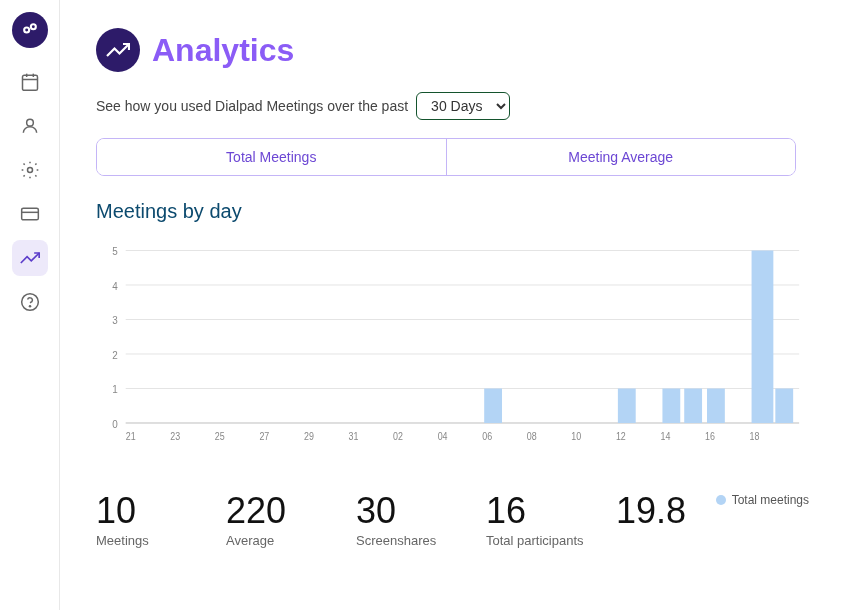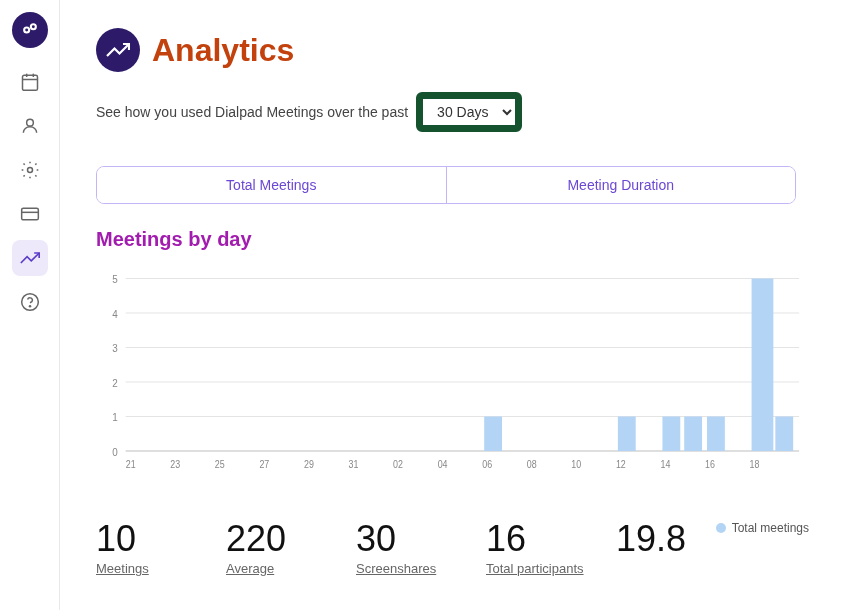--- a/index.html
+++ b/index.html
@@ -54,34 +54,34 @@
     .header-icon {
       width: 44px; height: 44px;
       background: #2d1b69;
       border-radius: 50%;
       display: flex; align-items: center; justify-content: center;
     }
     .header-icon svg { width: 24px; height: 24px; }
     .page-title {
       font-size: 32px;
       font-weight: 700;
-      color: #c2410c;
+      color: #8b5cf6;
     }
 
     
     .subtitle-row {
       display: flex;
       align-items: center;
       gap: 8px;
-      margin-bottom: 34px;
+      margin-bottom: 18px;
       font-size: 14px;
       color: #444;
     }
     .date-select {
-      border: 7px solid #14532d;
+      border: 1px solid #14532d;
       border-radius: 6px;
       padding: 4px 10px;
       font-size: 14px;
       color: #333;
       background: #fff;
       cursor: pointer;
       appearance: auto;
     }
 
     
@@ -106,22 +106,22 @@
     }
     .tab:last-child { border-right: none; }
     .tab.active {
       background: #fff;
       font-weight: 500;
     }
 
     
     .section-title {
       font-size: 20px;
-      font-weight: 700;
-      color: #a21caf;
+      font-weight: 400;
+      color: #0c4a6e;
       margin-bottom: 16px;
     }
 
     
     .chart-container {
       position: relative;
       width: 100%;
       height: 230px;
       margin-bottom: 24px;
     }
@@ -146,21 +146,20 @@
     }
     .stat-value {
       font-size: 36px;
       font-weight: 400;
       color: #111;
       line-height: 1;
     }
     .stat-label {
       font-size: 13px;
       color: #666;
-      text-decoration: underline;
     }
     .legend {
       position: absolute;
       right: 0;
       top: 0;
       display: flex;
       align-items: center;
       gap: 6px;
       font-size: 12px;
       color: #555;
@@ -244,21 +243,21 @@
     <span>See how you used Dialpad Meetings over the past</span>
     <select class="date-select">
       <option>30 Days</option>
       <option>7 Days</option>
       <option>90 Days</option>
     </select>
   </div>
 
   <div class="tabs">
     <button class="tab active">Total Meetings</button>
-    <button class="tab">Meeting Duration</button>
+    <button class="tab">Meeting Average</button>
   </div>
 
   <div class="chart-section">
     <h2 class="section-title">Meetings by day</h2>
 
     <div class="chart-container">
       <svg class="chart-svg" viewBox="0 0 720 200" preserveAspectRatio="none">
 
         <line x1="30" y1="10" x2="710" y2="10" stroke="#e0e0e0" stroke-width="0.8"></line>
         <line x1="30" y1="40" x2="710" y2="40" stroke="#e0e0e0" stroke-width="0.8"></line>

